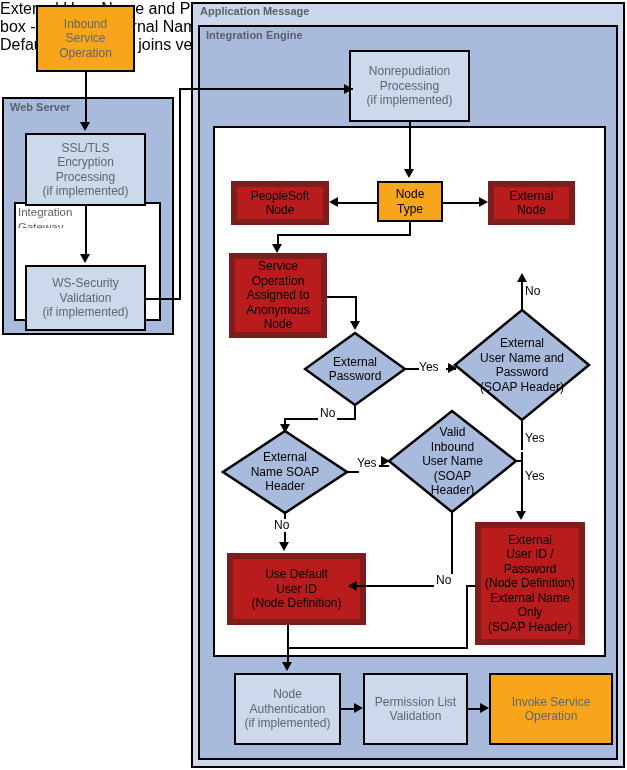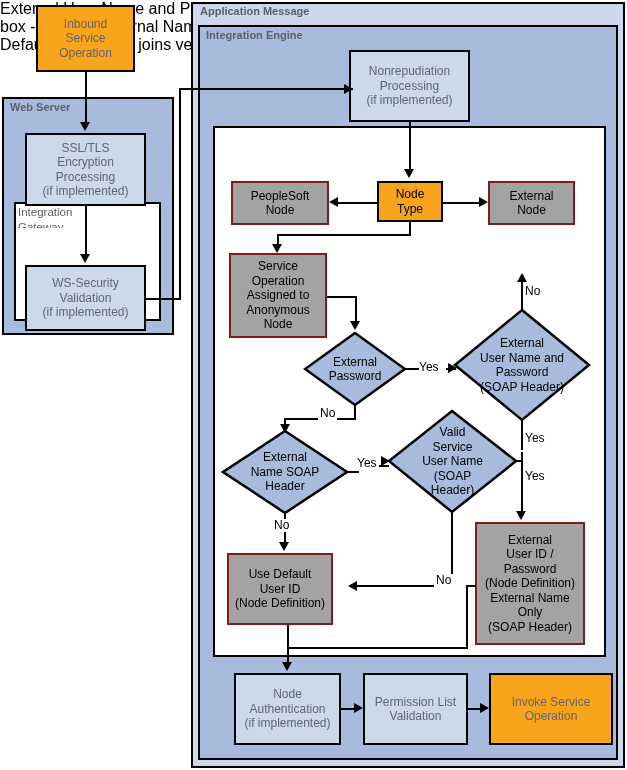--- a/index.html
+++ b/index.html
@@ -13,21 +13,21 @@
   .appserver{background:#ccd7ec;border:2px solid #000;}
   .intengine{background:#a9bbdd;border:2px solid #000;}
   .userauth{background:#ffffff;border:2px solid #000;}
   .userauth-title{position:absolute;font-weight:bold;font-size:11.5px;color:#000;line-height:14px;white-space:pre-line;}
   .webserver{background:#a9bbdd;border:2px solid #000;}
   .intgateway{background:#ffffff;border:2px solid #000;}
 
   
   .node{position:absolute;box-sizing:border-box;display:flex;align-items:center;justify-content:center;text-align:center;
         font-size:12px;line-height:14.5px;color:#000;white-space:pre-line;}
-  .proc{background:#a3a3a3;border:2px solid #7f1d1d;}
+  .proc{background:#b91c1c;border:6px solid #7f1d1d;}
   .proc-grey{background:#ccd9ea;border:2px solid #000;color:#5f6670;}
   .orange{background:#f8a51b;border:2px solid #000;}
   .orange-grey{background:#f8a51b;border:2px solid #000;color:#5f6670;}
   .pill{background:#f8a51b;border:2px solid #000;border-radius:13px;}
 
   
   .diamond{position:absolute;}
   .diamond svg{position:absolute;left:0;top:0;}
   .diamond .dtext{position:absolute;left:0;top:0;width:100%;height:100%;
       display:flex;align-items:center;justify-content:center;text-align:center;
@@ -111,21 +111,21 @@
   
   <div class="node proc" style="left:229px;top:253px;width:98px;height:85px;">Service
 Operation
 Assigned to
 Anonymous
 Node</div>
 
   
 
   
-  <div class="node proc" style="left:227px;top:553px;width:106px;height:72px;text-align:center;">Use Default
+  <div class="node proc" style="left:227px;top:553px;width:139px;height:72px;text-align:center;">Use Default
 User ID
 (Node Definition)</div>
 
   
   <div class="node proc" style="left:475px;top:522px;width:110px;height:123px;">External
 User ID /
 Password
 (Node Definition)
 External Name
 Only
@@ -171,21 +171,21 @@
 Name SOAP
 Header</div>
   </div>
 
   
   <div class="diamond" style="left:387px;top:409px;width:131px;height:105px;">
     <svg width="131" height="105" viewBox="0 0 131 105">
       <polygon points="65,2 129,52 65,103 2,52" fill="#a9bbdd" stroke="#000" stroke-width="2.5"></polygon>
     </svg>
     <div class="dtext">Valid
-Service
+Inbound
 User Name
 (SOAP
 Header)</div>
   </div>
 
   
 
   
   <div class="ln lnv" style="left:85px;top:72px;height:52px;"></div>
   <div class="arrow ar-down" style="left:80px;top:122px;"></div>

